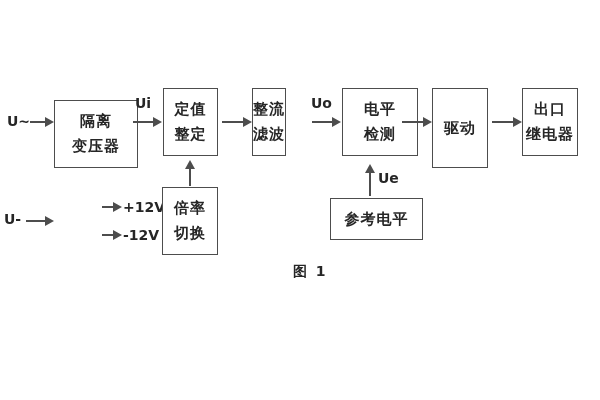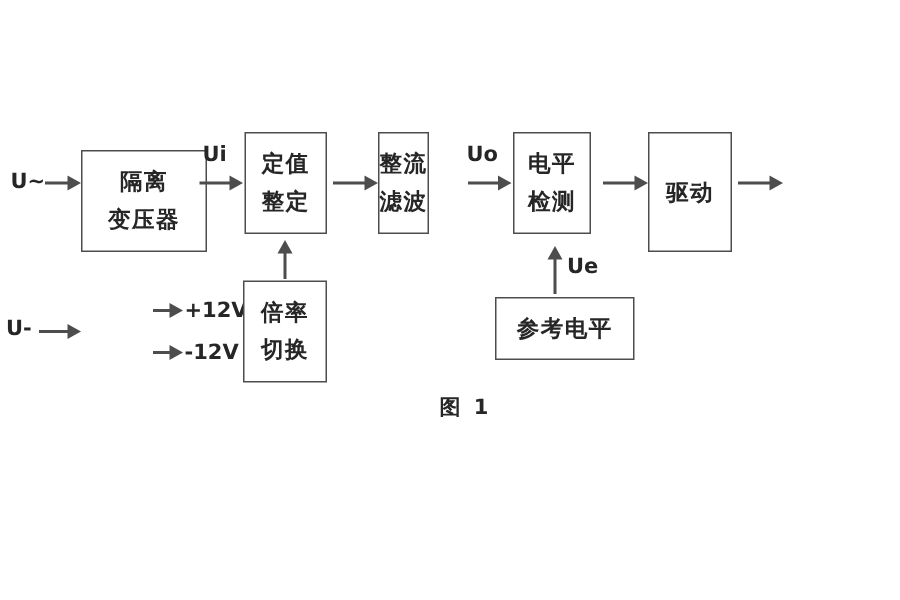--- a/index.html
+++ b/index.html
@@ -54,33 +54,37 @@
   <div class="arrow-r" style="left:222px;top:121px;width:22px"></div>
 
   <div class="box" style="left:252px;top:88px;width:34px;height:68px">
     <span>整流</span>
     <span>滤波</span>
   </div>
 
   <span class="lbl" style="left:311px;top:96px">Uo</span>
   <div class="arrow-r" style="left:312px;top:121px;width:21px"></div>
 
-  <div class="box" style="left:342px;top:88px;width:52px;height:68px">
+  <div class="box" style="left:342px;top:88px;width:76px;height:68px">
     <span>电平</span>
     <span>检测</span>
   </div>
 
   <div class="arrow-r" style="left:402px;top:121px;width:22px"></div>
 
   <div class="box" style="left:432px;top:88px;width:56px;height:80px">
     <span>驱动</span>
   </div>
 
   <div class="arrow-r" style="left:492px;top:121px;width:22px"></div>
 
+  <div class="box" style="left:522px;top:88px;width:56px;height:68px">
+    <span>出口</span>
+    <span>继电器</span>
+  </div>
 
   <span class="lbl" style="left:4px;top:212px">U-</span>
   <div class="arrow-r" style="left:26px;top:220px;width:20px"></div>
 
 
   <div class="arrow-r" style="left:102px;top:206px;width:12px"></div>
   <span class="lbl" style="left:123px;top:200px">+12V</span>
 
   <div class="arrow-r" style="left:102px;top:234px;width:12px"></div>
   <span class="lbl" style="left:123px;top:228px">-12V</span>

